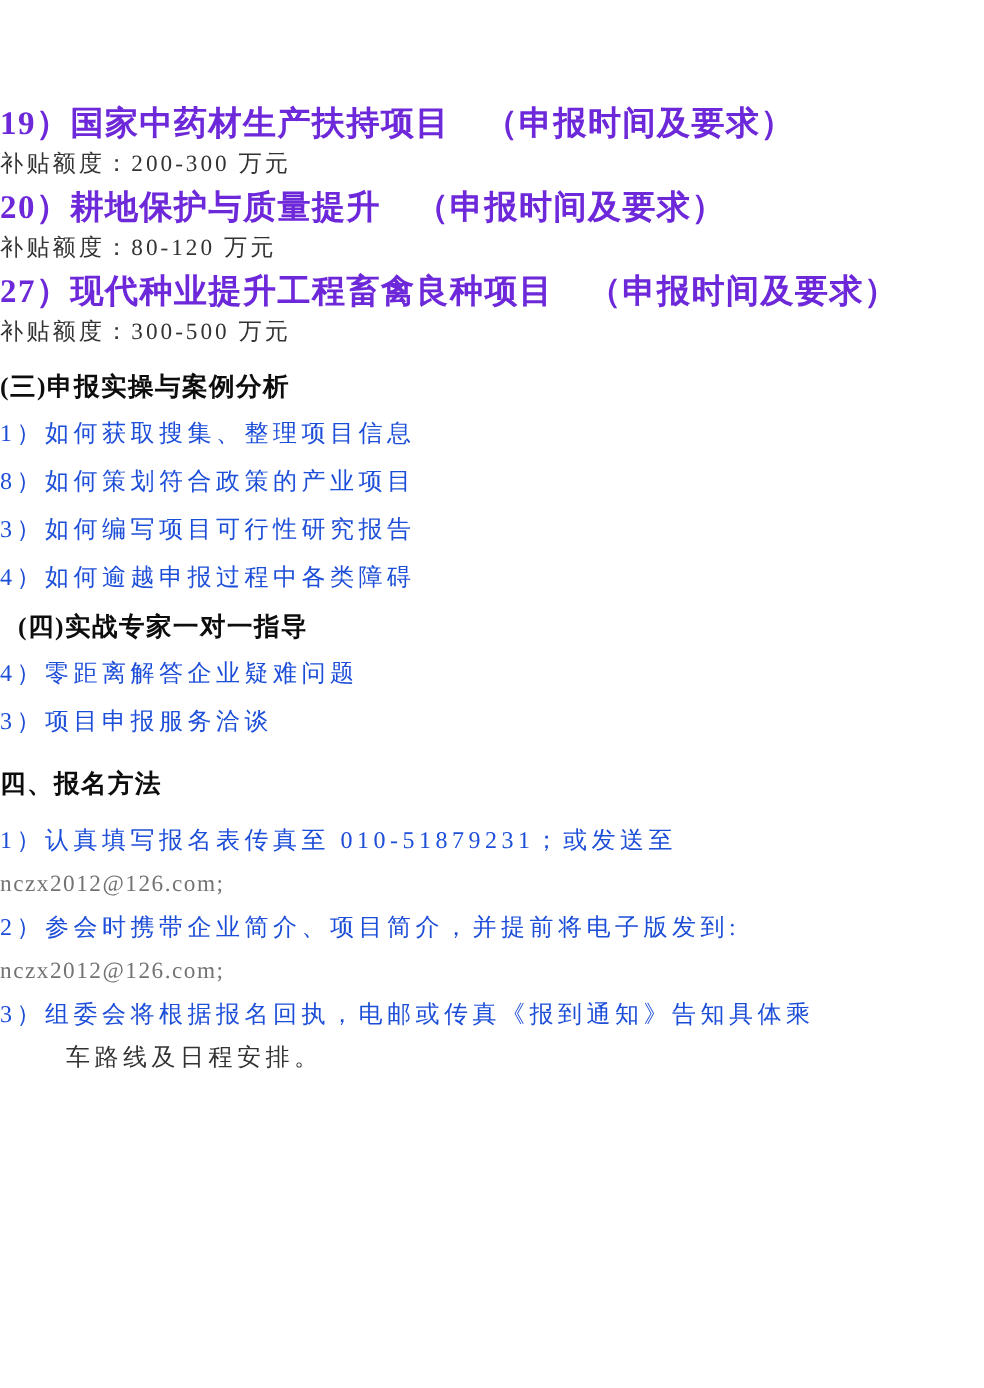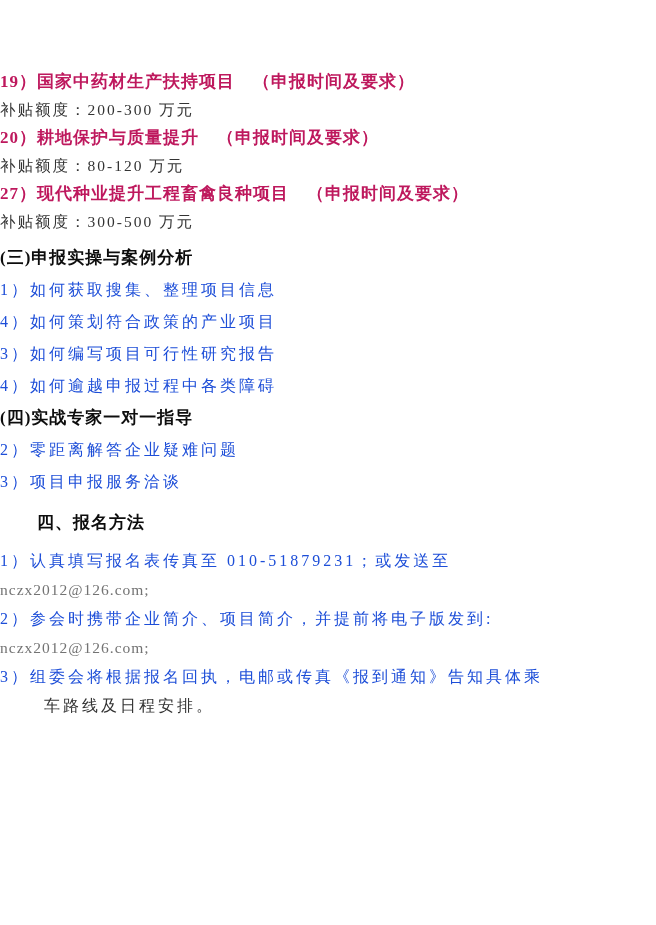--- a/index.html
+++ b/index.html
@@ -21,22 +21,22 @@
   }
   .doc p {
     margin: 0;
     line-height: 23px;
     white-space: nowrap;
   }
   
   .subsidy-heading {
     margin-left: 73px;
     font-weight: bold;
-    font-size: 17px;
-    color: #be185d;
+    font-size: 22px;
+    color: #6d28d9;
     letter-spacing: 1px;
   }
   .subsidy-amount {
     margin-left: 140px;
     font-size: 15.5px;
     color: #333333;
     letter-spacing: 2px;
   }
   .section-heading {
     margin-left: 56px;
@@ -62,48 +62,48 @@
     font-size: 16px;
     color: #333333;
     letter-spacing: 3px;
     padding-left: 44px;
   }
   
   .mt-first  { margin-top: 70px !important; }
   .mt-pair   { margin-top: 5px  !important; }
   .mt-sec3   { margin-top: 13px !important; }
   .mt-item   { margin-top: 9px  !important; }
-  .mt-sec4   { margin-top: 9px  !important; }
-  .mt-reg    { margin-top: 18px !important; padding-left: 37px; }
+  .mt-sec4   { margin-top: 9px  !important; padding-left: 12px; }
+  .mt-reg    { margin-top: 18px !important; }
   .mt-reg1   { margin-top: 15px !important; }
   .mt-regln  { margin-top: 6px  !important; }
 </style>
 </head>
 <body>
 
 <div class="page">
   <div class="doc">
 
     <p class="subsidy-heading mt-first">19）国家中药材生产扶持项目　（申报时间及要求）</p>
     <p class="subsidy-amount mt-pair">补贴额度：200-300 万元</p>
 
     <p class="subsidy-heading mt-pair">20）耕地保护与质量提升　（申报时间及要求）</p>
     <p class="subsidy-amount mt-pair">补贴额度：80-120 万元</p>
 
     <p class="subsidy-heading mt-pair">27）现代种业提升工程畜禽良种项目　（申报时间及要求）</p>
     <p class="subsidy-amount mt-pair">补贴额度：300-500 万元</p>
 
     <p class="section-heading mt-sec3">(三)申报实操与案例分析</p>
     <p class="list-item mt-item">1）如何获取搜集、整理项目信息</p>
-    <p class="list-item mt-item">4）如何策划符合政策的产业项目</p>
+    <p class="list-item mt-item">8）如何策划符合政策的产业项目</p>
     <p class="list-item mt-item">3）如何编写项目可行性研究报告</p>
     <p class="list-item mt-item">4）如何逾越申报过程中各类障碍</p>
 
     <p class="section-heading mt-sec4">(四)实战专家一对一指导</p>
-    <p class="list-item mt-item">2）零距离解答企业疑难问题</p>
+    <p class="list-item mt-item">4）零距离解答企业疑难问题</p>
     <p class="list-item mt-item">3）项目申报服务洽谈</p>
 
     <p class="section-heading mt-reg">四、报名方法</p>
 
     <p class="list-item mt-reg1">1）认真填写报名表传真至 010-51879231；或发送至</p>
     <p class="cont-email mt-regln">nczx2012@126.com;</p>
 
     <p class="list-item mt-regln">2）参会时携带企业简介、项目简介，并提前将电子版发到:</p>
     <p class="cont-email mt-regln">nczx2012@126.com;</p>
 

